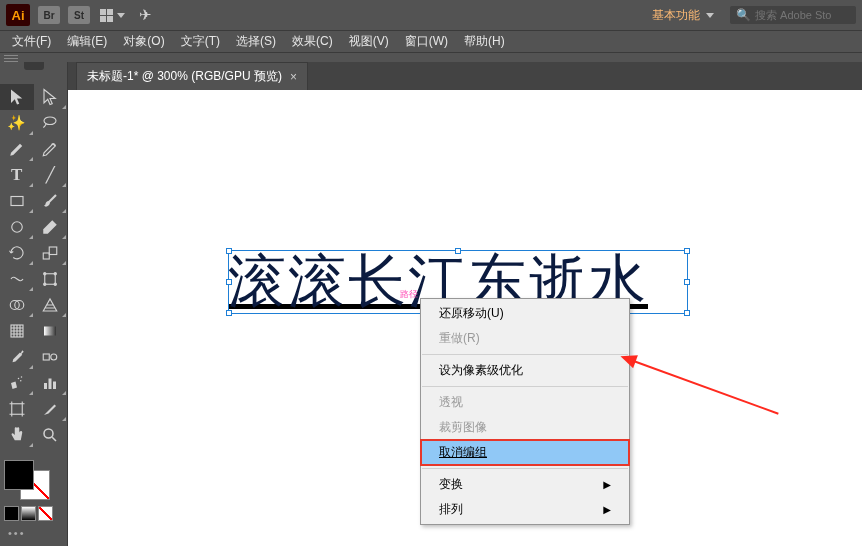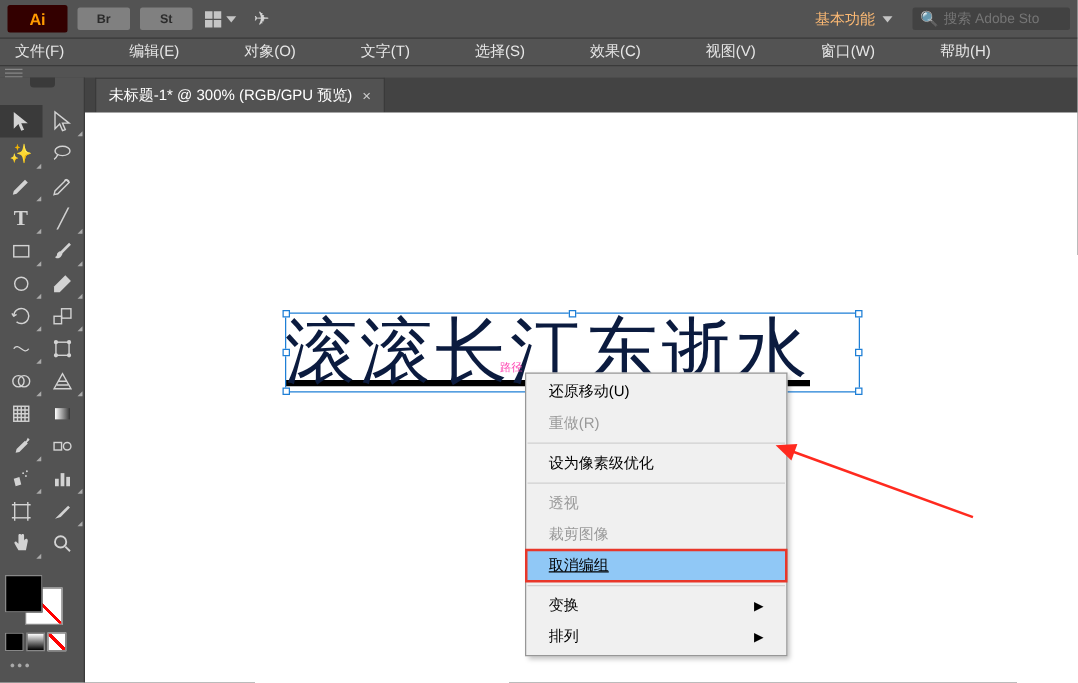--- a/index.html
+++ b/index.html
@@ -1,32 +1,32 @@
 <!DOCTYPE html>
 <html><head>
 <meta charset="utf-8">
 <style>
 * { margin: 0; padding: 0; box-sizing: border-box; font-family: "Microsoft YaHei", sans-serif; }
 body { width: 862px; height: 546px; background: #4b4b4b; overflow: hidden; position: relative; }
 
 .topbar { height: 30px; background: #535353; display: flex; align-items: center; padding: 0 6px; }
-.ai-logo { width: 48px; height: 22px; background: #330000; color: #ff9a00; font-weight: bold; font-size: 13px; display: flex; align-items: center; justify-content: center; border-radius: 2px; }
-.top-icon { width: 42px; height: 18px; background: #808080; margin-left: 8px; color: #2b2b2b; font-size: 10px; font-weight: bold; display: flex; align-items: center; justify-content: center; border-radius: 2px; }
+.ai-logo { width: 24px; height: 22px; background: #330000; color: #ff9a00; font-weight: bold; font-size: 13px; display: flex; align-items: center; justify-content: center; border-radius: 2px; }
+.top-icon { width: 22px; height: 18px; background: #808080; margin-left: 8px; color: #2b2b2b; font-size: 10px; font-weight: bold; display: flex; align-items: center; justify-content: center; border-radius: 2px; }
 .top-icon-group { display: flex; align-items: center; margin-left: 10px; }
 .grid-icon { display: grid; grid-template-columns: 6px 6px; grid-template-rows: 6px 6px; gap: 1px; }
 .grid-icon span { background: #c5c5c5; }
 .dropdown-triangle { width: 0; height: 0; border-left: 4px solid transparent; border-right: 4px solid transparent; border-top: 5px solid #c5c5c5; margin-left: 4px; }
 .rocket { margin-left: 14px; color: #d3d3d3; font-size: 15px; }
 .top-right { margin-left: auto; display: flex; align-items: center; }
 .workspace { color: #fdba74; font-size: 12px; padding: 3px 8px; display: flex; align-items: center; text-align: right; }
 .search-box { display: flex; align-items: center; background: #424242; padding: 2px 6px; margin-left: 8px; border-radius: 2px; }
 .search-icon { color: #b8b8b8; font-size: 12px; margin-right: 4px; }
 .search-input { background: transparent; border: none; color: #888; font-size: 11px; width: 95px; outline: none; }
 
-.menubar { height: 22px; background: #535353; display: flex; align-items: center; padding: 0 4px; border-top: 1px solid #3a3a3a; gap: 36px; }
+.menubar { height: 22px; background: #535353; display: flex; align-items: center; padding: 0 4px; border-top: 1px solid #3a3a3a; }
 .menu-item { color: #e6e6e6; font-size: 12px; padding: 2px 8px; cursor: pointer; }
 
 .optionbar { height: 10px; background: #535353; border-top: 1px solid #3a3a3a; position: relative; }
 .hamburger { position: absolute; left: 4px; top: 2px; }
 .hamburger span { display: block; width: 14px; height: 1px; background: #888; margin-bottom: 2px; }
 
 .docktab-row { height: 28px; background: #434343; display: flex; align-items: flex-end; padding-left: 76px; }
 .doc-tab { background: #525252; color: #fff; font-size: 12px; padding: 5px 10px; display: flex; align-items: center; border-top: 1px solid #3a3a3a; border-left: 1px solid #3a3a3a; border-right: 1px solid #3a3a3a; }
 .tab-close { margin-left: 8px; color: #ccc; font-size: 12px; cursor: pointer; }
 

